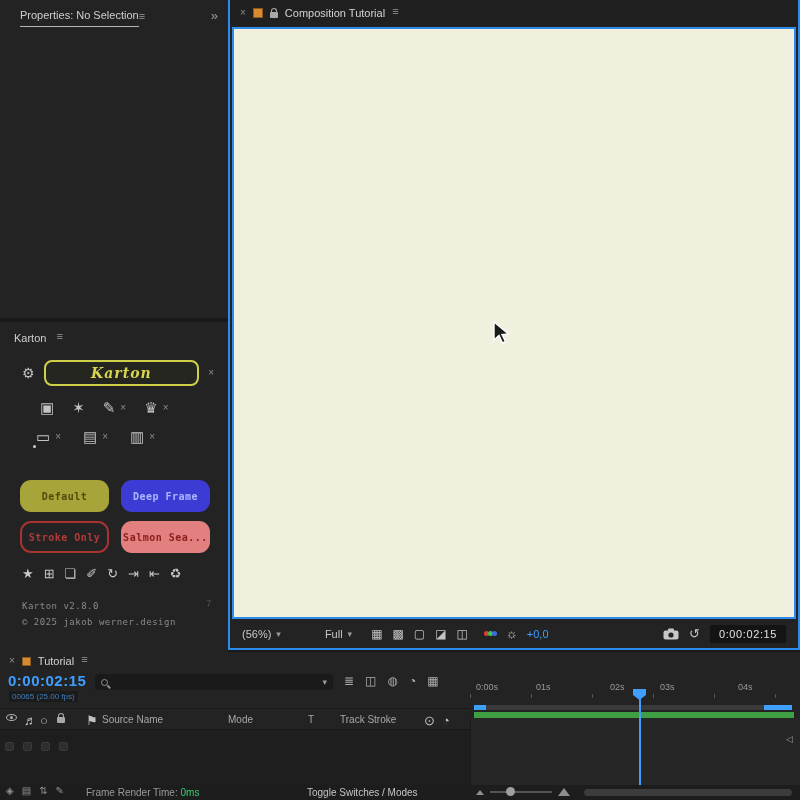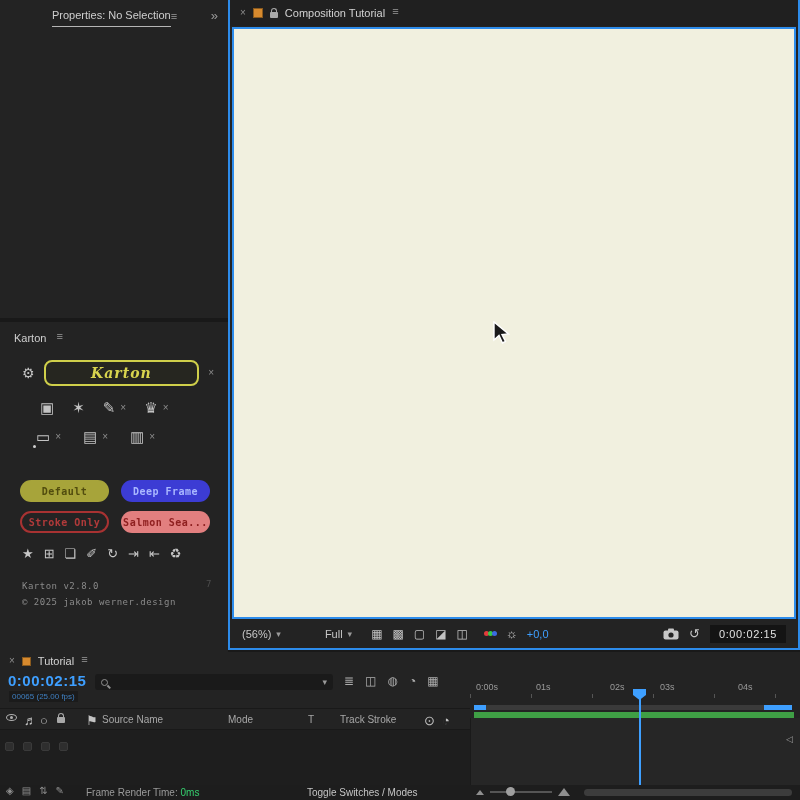--- a/index.html
+++ b/index.html
@@ -4,40 +4,40 @@
 <style>
   * { box-sizing: border-box; margin: 0; padding: 0; }
   html,body { width:800px; height:800px; background:#191919; font-family:"Liberation Sans",sans-serif; font-size:11px; color:#bdbdbd; overflow:hidden; }
   .app { position:absolute; left:0; top:0; width:800px; height:800px; }
   .spacer { flex:1; }
   .ico { color:#c3c3c3; font-size:13px; line-height:1; }
   .x { color:#8d8d8d; font-size:10px; line-height:1; }
 
   
   #properties { position:absolute; left:0; top:0; width:228px; height:318px; background:#232323; }
-  .phdr { display:flex; align-items:center; padding:8px 10px 0 52px; color:#cfcfcf; }
+  .phdr { display:flex; align-items:center; padding:8px 10px 0 20px; color:#cfcfcf; }
   .ptitle { border-bottom:1px solid #b5b5b5; padding-bottom:5px; white-space:nowrap; }
   .pmenu { color:#9a9a9a; padding-bottom:4px; }
   .pexpand { color:#9a9a9a; font-size:13px; padding-bottom:4px; }
 
   
   #karton { position:absolute; left:0; top:322px; width:228px; height:330px; background:#232323; }
   .khdr { display:flex; gap:10px; align-items:center; padding:8px 12px 0 14px; color:#cfcfcf; }
   .brand-row { display:flex; align-items:center; gap:9px; padding:14px 14px 2px 22px; }
   .gear { color:#c3c3c3; font-size:14px; }
   .brand-box { flex:1; height:26px; border:2px solid #cfcf4a; border-radius:8px; display:flex; align-items:center; justify-content:center; background:#262620; }
   .brand-text { font-family:"DejaVu Serif",serif; font-style:italic; font-weight:bold; font-size:14px; color:#d8d44e; letter-spacing:1px; }
   .irow { display:flex; align-items:center; padding:12px 20px 2px 40px; gap:18px; }
   .irow2 { padding-left:36px; gap:22px; }
   .pair { display:flex; align-items:center; gap:5px; }
   .irow .ico { font-size:15px; }
   .disp-wrap { position:relative; }
   .disp-dot { position:absolute; left:-3px; bottom:-4px; width:3px; height:3px; border-radius:50%; background:#cfcfcf; }
   .preset-grid { display:grid; grid-template-columns:1fr 1fr; gap:9px 12px; padding:34px 18px 0 20px; }
-  .preset { height:22px; border-radius:11px; font-family:"DejaVu Sans Mono",monospace; font-weight:bold; font-size:10px; display:flex; align-items:center; justify-content:center; letter-spacing:0.5px; cursor:default; border:none; }
+  .preset { height:32px; border-radius:11px; font-family:"DejaVu Sans Mono",monospace; font-weight:bold; font-size:10px; display:flex; align-items:center; justify-content:center; letter-spacing:0.5px; cursor:default; border:none; }
   .p-default { background:#a7a43a; color:#514c0e; }
   .p-blue { background:#3c3cd4; color:#aab8ff; }
   .p-stroke { background:#232323; border:2px solid #a83232; color:#b13a3a; }
   .p-salmon { background:#e27f7f; color:#8f2020; }
   .tool-row { display:flex; align-items:center; gap:10px; padding:14px 18px 0 22px; }
   .tool-row .ico { font-size:13px; color:#c7c7c7; }
   .kfooter { position:relative; padding:18px 16px 0 22px; font-family:"DejaVu Sans Mono",monospace; font-size:9px; color:#8a8a8a; line-height:1.8; letter-spacing:0.5px; }
   .kbadge { position:absolute; right:16px; top:16px; color:#4d4d4d; }
 
   

